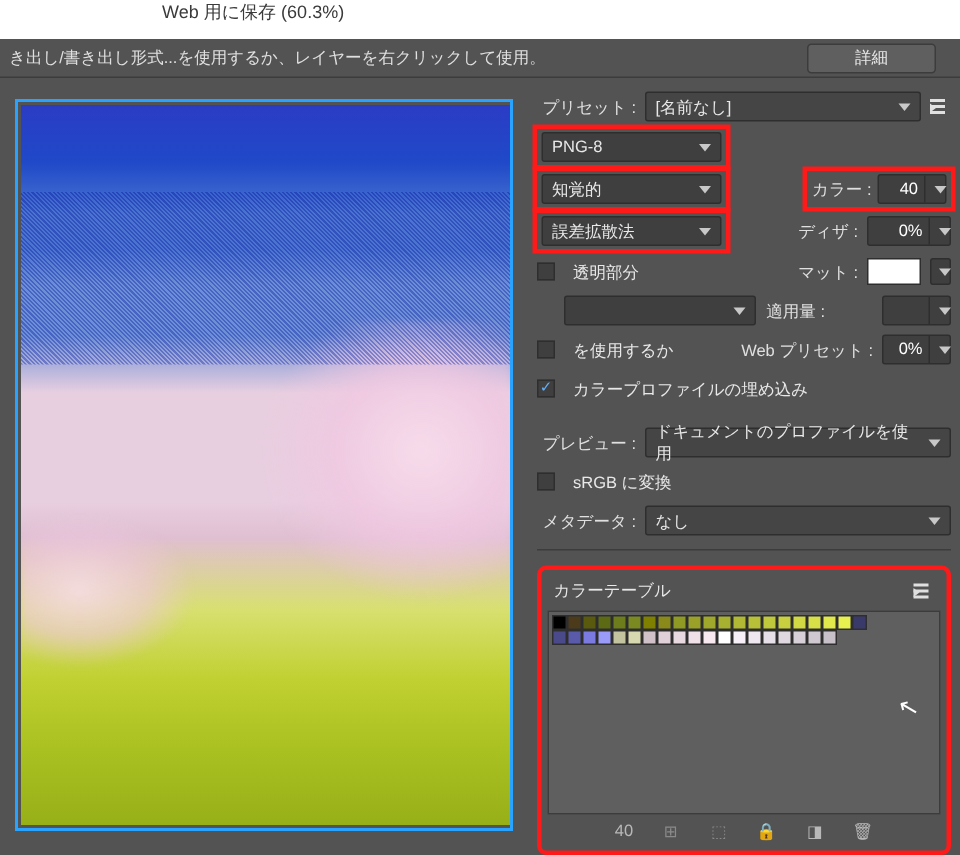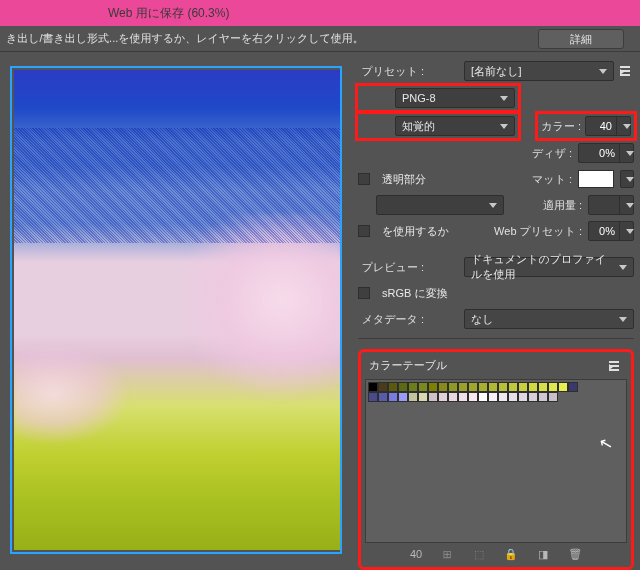--- a/index.html
+++ b/index.html
@@ -1,45 +1,45 @@
 <!DOCTYPE html>
 <html><head>
 <meta charset="utf-8">
 <style>
   * { box-sizing: border-box; margin: 0; padding: 0; font-family: "Hiragino Kaku Gothic Pro", "Meiryo", sans-serif; }
   html, body { width: 640px; height: 570px; overflow: hidden; background: #535353; color: #e8e8e8; font-size: 11px; }
-  .titlebar { height: 26px; background: #ec4899; color: #3a3a3a; display: flex; align-items: center; padding-left: 108px; font-size: 12px; }
+  .titlebar { height: 26px; background: #ffffff; color: #3a3a3a; display: flex; align-items: flex-start; padding-left: 108px; font-size: 12px; }
   .infobar { height: 26px; background: #535353; display: flex; align-items: center; justify-content: space-between; padding: 0 6px; border-bottom: 1px solid #3c3c3c; }
   .infobar-left { white-space: nowrap; overflow: hidden; color: #e0e0e0; }
   .btn { background: #5f5f5f; border: 1px solid #3c3c3c; color: #e8e8e8; font-size: 11px; text-align: center; border-radius: 3px; height: 20px; line-height: 18px; }
   .btn-detail { width: 86px; margin-right: 10px; }
   .main { display: flex; height: calc(100% - 52px); }
   .left { width: 350px; padding: 14px 8px 0 0; display: flex; flex-direction: column; align-items: flex-end; }
   .preview-wrap { border: 2px solid #2aa3ff; background: #535353; padding: 2px; width: 332px; }
   .preview { width: 326px; height: 480px; background: linear-gradient(to bottom, #2b3cc4 0%, #1f49c8 8%, #4a74d0 15%, #4a74d0 20%, #6d8fd6 25%, #6d8fd6 32%, #e8cfe0 40%, #e8cfe0 55%, #e0bfd2 60%, #d8e070 70%, #c0d030 80%, #a8c020 90%, #98b018 100%); position: relative; overflow: hidden; }
   .preview::before { content: ""; position: absolute; top: 30%; right: 0; width: 60%; height: 45%; background: radial-gradient(ellipse at 70% 40%, rgba(247,220,235,.95) 0%, rgba(240,200,225,.8) 30%, transparent 55%); filter: blur(2px); }
   .preview::after { content: ""; position: absolute; top: 55%; left: 0; width: 40%; height: 25%; background: radial-gradient(ellipse at 30% 50%, rgba(247,220,235,.85) 0%, rgba(240,200,225,.6) 35%, transparent 60%); filter: blur(2px); }
   .dither-band { position: absolute; top: 12%; left: 0; right: 0; height: 24%; background: repeating-linear-gradient(45deg, rgba(30,60,200,.4) 0 1px, transparent 1px 2px); mix-blend-mode: multiply; }
   .right { flex: 1; padding: 8px 6px 0 8px; display: flex; flex-direction: column; gap: 4px; min-width: 0; }
   .row { display: flex; align-items: center; gap: 6px; min-height: 22px; }
   .row .label { text-align: right; color: #e0e0e0; }
-  .select { background: #454545; border: 1px solid #2e2e2e; color: #e8e8e8; height: 20px; display: flex; align-items: center; justify-content: space-between; padding: 0 6px; border-radius: 2px; font-size: 11px; position: relative; margin-left: 34px; }
+  .select { background: #454545; border: 1px solid #2e2e2e; color: #e8e8e8; height: 20px; display: flex; align-items: center; justify-content: space-between; padding: 0 6px; border-radius: 2px; font-size: 11px; position: relative; }
   .select.dark { background: #3f3f3f; }
   .caret { width: 0; height: 0; border-left: 4px solid transparent; border-right: 4px solid transparent; border-top: 5px solid #c8c8c8; margin-left: 6px; }
   .hl { outline: 3px solid #ff1a1a; outline-offset: 0; border-radius: 0; }
   .num-input { background: #3f3f3f; border: 1px solid #2e2e2e; height: 20px; width: 46px; display: flex; align-items: center; padding: 0; border-radius: 2px; }
   .num-input .num { flex: 1; text-align: right; padding-right: 4px; color: #fff; }
   .num-input .car { width: 14px; height: 100%; border-left: 1px solid #2e2e2e; display: flex; align-items: center; justify-content: center; }
   .checkbox { width: 12px; height: 12px; border: 1px solid #2e2e2e; background: #3f3f3f; display: inline-flex; align-items: center; justify-content: center; margin-right: 6px; }
   .checkbox.checked::after { content: "✓"; color: #62b0ff; font-size: 10px; line-height: 10px; }
   .swatch { width: 36px; height: 18px; background: #ffffff; border: 1px solid #2e2e2e; }
   .menu-icon-lines { display: inline-block; width: 14px; height: 10px; position: relative; }
   .menu-icon-lines::before, .menu-icon-lines::after { content: ""; position: absolute; left: 0; right: 4px; top: 0; height: 2px; background: #e0e0e0; box-shadow: 0 4px 0 #e0e0e0, 0 8px 0 #e0e0e0; }
   .menu-icon-lines::after { content: ""; right: -2px; top: 3px; width: 0; height: 0; border-left: 4px solid #e0e0e0; border-top: 3px solid transparent; border-bottom: 3px solid transparent; background: none; box-shadow: none; }
-  .disabled { color: #8a8a8a; }
+  .disabled { color: #8a8a8a; margin-left: 32px; }
   hr.sep { border: none; border-top: 1px solid #3c3c3c; margin: 4px 0 2px; }
   .color-table-panel { margin-top: 4px; border: 3px solid #ff1a1a; border-radius: 6px; padding: 4px 4px 6px 4px; display: flex; flex-direction: column; flex: 1; }
   .ct-head { display: flex; justify-content: space-between; align-items: center; padding: 2px 4px; gap: 44px; }
   .ct-grid-wrap { background: #5f5f5f; border: 1px solid #3c3c3c; flex: 1; margin-top: 4px; padding: 2px; position: relative; }
   .ct-grid { display: flex; flex-wrap: wrap; gap: 0; width: 210px; }
   .ct-cell { width: 10px; height: 10px; border: 1px solid #2e2e2e; }
   .cursor { position: absolute; top: 54px; right: 14px; font-size: 16px; color: #fff; transform: rotate(-15deg); }
   .ct-foot { display: flex; align-items: center; justify-content: center; gap: 18px; margin-top: 4px; color: #b8b8b8; }
   .ct-foot .ico { width: 14px; height: 14px; display: inline-flex; align-items: center; justify-content: center; }
   .mut { color: #8a8a8a; }
@@ -97,20 +97,26 @@
         <div class="num-input">
           <span class="num">40</span>
           <span class="car">
               <span class="caret"></span>
             </span>
         </div>
       </div>
     </div>
 
     <div class="row">
+      <div class="hl" style="padding:2px 3px;">
+        <div class="select dark" style="width:120px">
+          <span>誤差拡散法</span>
+            <span class="caret"></span>
+        </div>
+      </div>
       <span class="label" style="margin-left:auto">ディザ :</span>
       <div class="num-input" style="width:56px">
         <span class="num">0%</span>
         <span class="car">
             <span class="caret"></span>
           </span>
       </div>
     </div>
 
     <div class="row">
@@ -142,20 +148,24 @@
       <span>を使用するか</span>
       <span class="label" style="margin-left:auto">Web プリセット :</span>
       <div class="num-input" style="width:46px">
         <span class="num">0%</span>
         <span class="car">
             <span class="caret"></span>
           </span>
       </div>
     </div>
 
+    <div class="row">
+      <span class="checkbox checked"></span>
+      <span>カラープロファイルの埋め込み</span>
+    </div>
 
     <div style="height:6px"></div>
 
     <div class="row">
       <span class="label" style="width:66px">プレビュー :</span>
       <div class="select" style="flex:1">
         <span>ドキュメントのプロファイルを使用</span>
           <span class="caret"></span>
       </div>
     </div>

